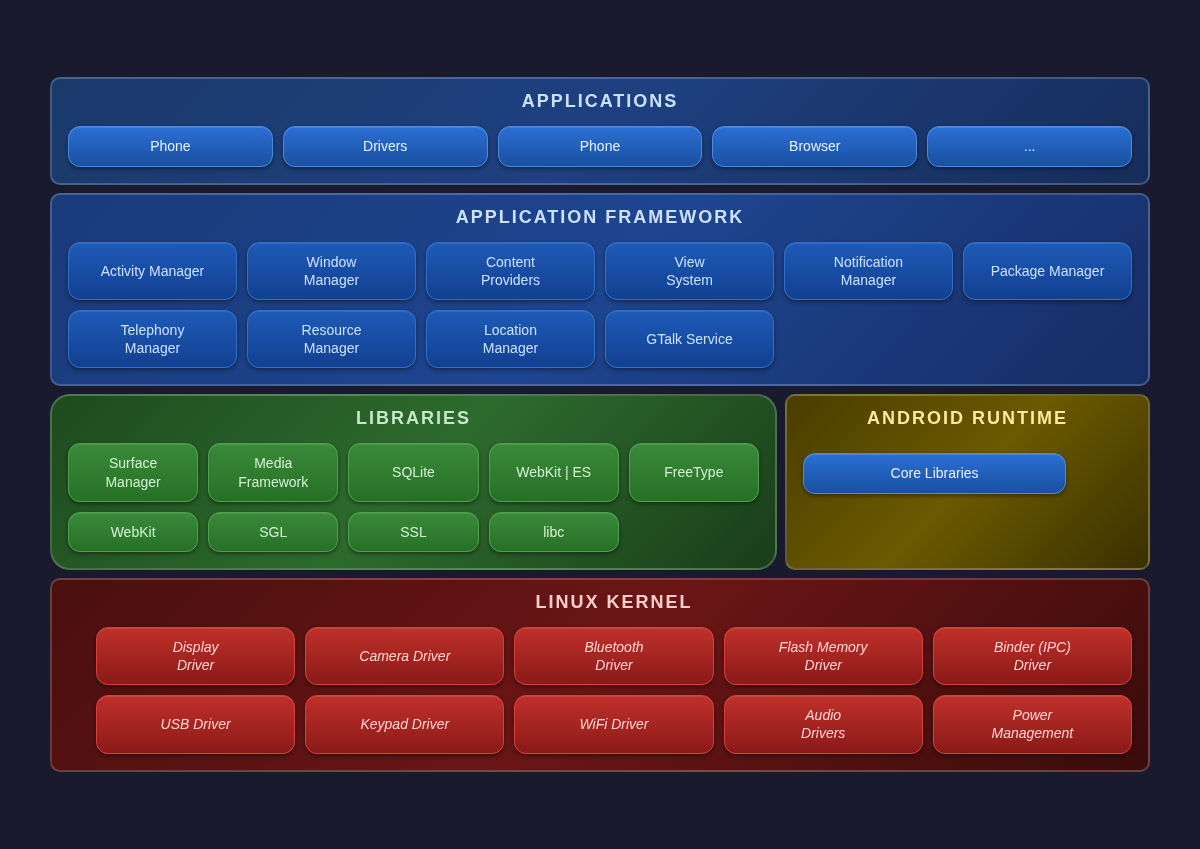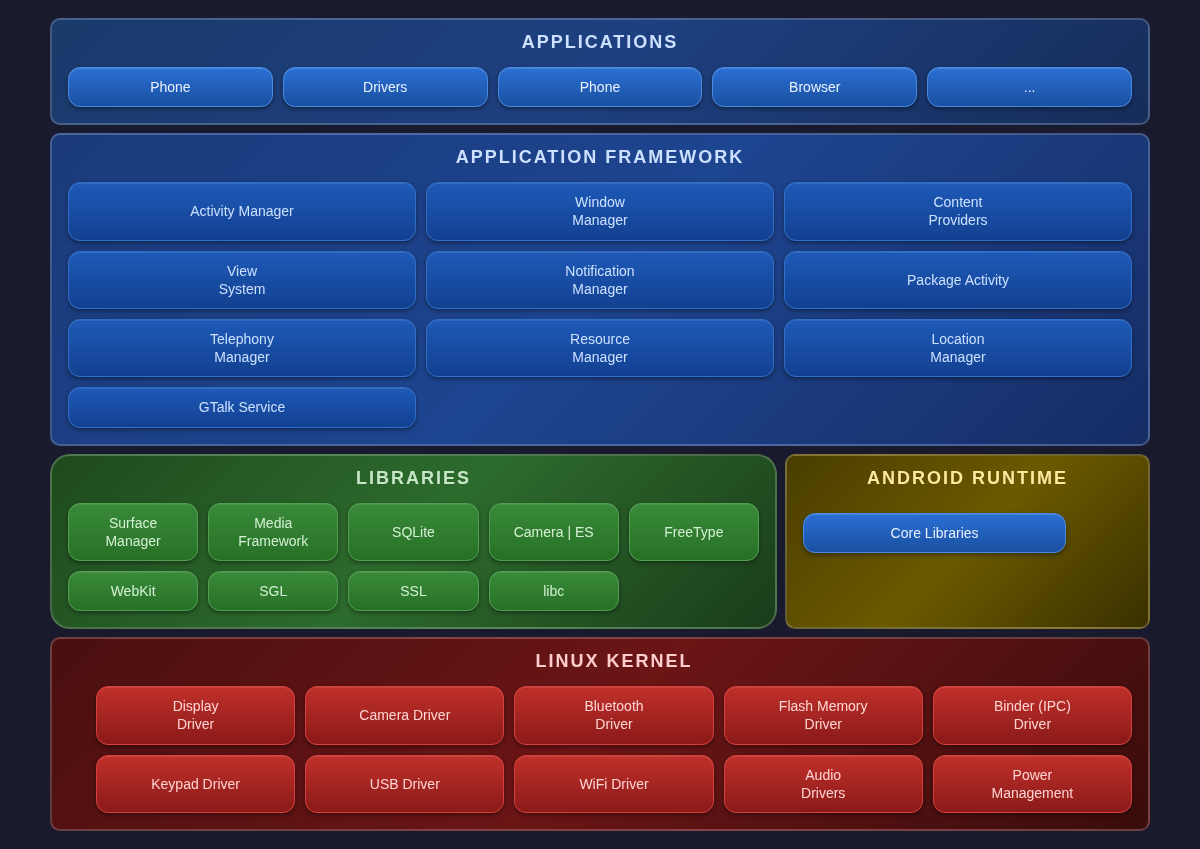--- a/index.html
+++ b/index.html
@@ -164,37 +164,38 @@
     }
 
     .runtime-buttons .pill {
       width: 80%;
       flex: none;
     }
 
     
     .framework-grid {
       display: grid;
-      grid-template-columns: repeat(3, 1fr);
+      grid-template-columns: repeat(6, 1fr);
       grid-template-rows: auto auto;
       gap: 10px;
     }
 
     
     .libraries-grid {
       display: grid;
       grid-template-columns: repeat(5, 1fr);
       gap: 10px;
     }
 
     
     .kernel-grid {
       display: grid;
       grid-template-columns: repeat(5, 1fr);
       gap: 10px;
+      font-style: italic;
     }
 
     
     .apps-row {
       display: grid;
       grid-template-columns: repeat(5, 1fr);
       gap: 10px;
     }
   </style>
 </head>
@@ -216,39 +217,39 @@
   <div class="section framework-section">
     <div class="section-title">Application Framework</div>
     <div class="framework-grid">
 
       <div class="pill pill-darkblue">Activity Manager</div>
       <div class="pill pill-darkblue">Window<br>Manager</div>
       <div class="pill pill-darkblue">Content<br>Providers</div>
       <div class="pill pill-darkblue">View<br>System</div>
       <div class="pill pill-darkblue">Notification<br>Manager</div>
 
-      <div class="pill pill-darkblue">Package Activity</div>
+      <div class="pill pill-darkblue">Package Manager</div>
       <div class="pill pill-darkblue">Telephony<br>Manager</div>
       <div class="pill pill-darkblue">Resource<br>Manager</div>
       <div class="pill pill-darkblue">Location<br>Manager</div>
       <div class="pill pill-darkblue">GTalk Service</div>
     </div>
   </div>
 
   <div class="libraries-runtime-row">
 
     <div class="section libraries-section">
       <div class="section-title">Libraries</div>
       <div class="libraries-grid">
 
         <div class="pill pill-green">Surface Manager</div>
         <div class="pill pill-green">Media<br>Framework</div>
         <div class="pill pill-green">SQLite</div>
 
-        <div class="pill pill-green">Camera | ES</div>
+        <div class="pill pill-green">WebKit | ES</div>
         <div class="pill pill-green">FreeType</div>
         <div class="pill pill-green">WebKit</div>
 
         <div class="pill pill-green">SGL</div>
         <div class="pill pill-green">SSL</div>
         <div class="pill pill-green">libc</div>
       </div>
     </div>
 
     <div class="section runtime-section">
@@ -263,21 +264,21 @@
   <div class="section kernel-section">
     <div class="section-title">Linux Kernel</div>
     <div class="kernel-grid">
 
       <div class="pill pill-red">Display<br>Driver</div>
       <div class="pill pill-red">Camera Driver</div>
       <div class="pill pill-red">Bluetooth<br>Driver</div>
       <div class="pill pill-red">Flash Memory<br>Driver</div>
       <div class="pill pill-red">Binder (IPC)<br>Driver</div>
 
+      <div class="pill pill-red">USB Driver</div>
       <div class="pill pill-red">Keypad Driver</div>
-      <div class="pill pill-red">USB Driver</div>
       <div class="pill pill-red">WiFi Driver</div>
       <div class="pill pill-red">Audio<br>Drivers</div>
       <div class="pill pill-red">Power<br>Management</div>
     </div>
   </div>
 
 </div>
 
 </body></html>

